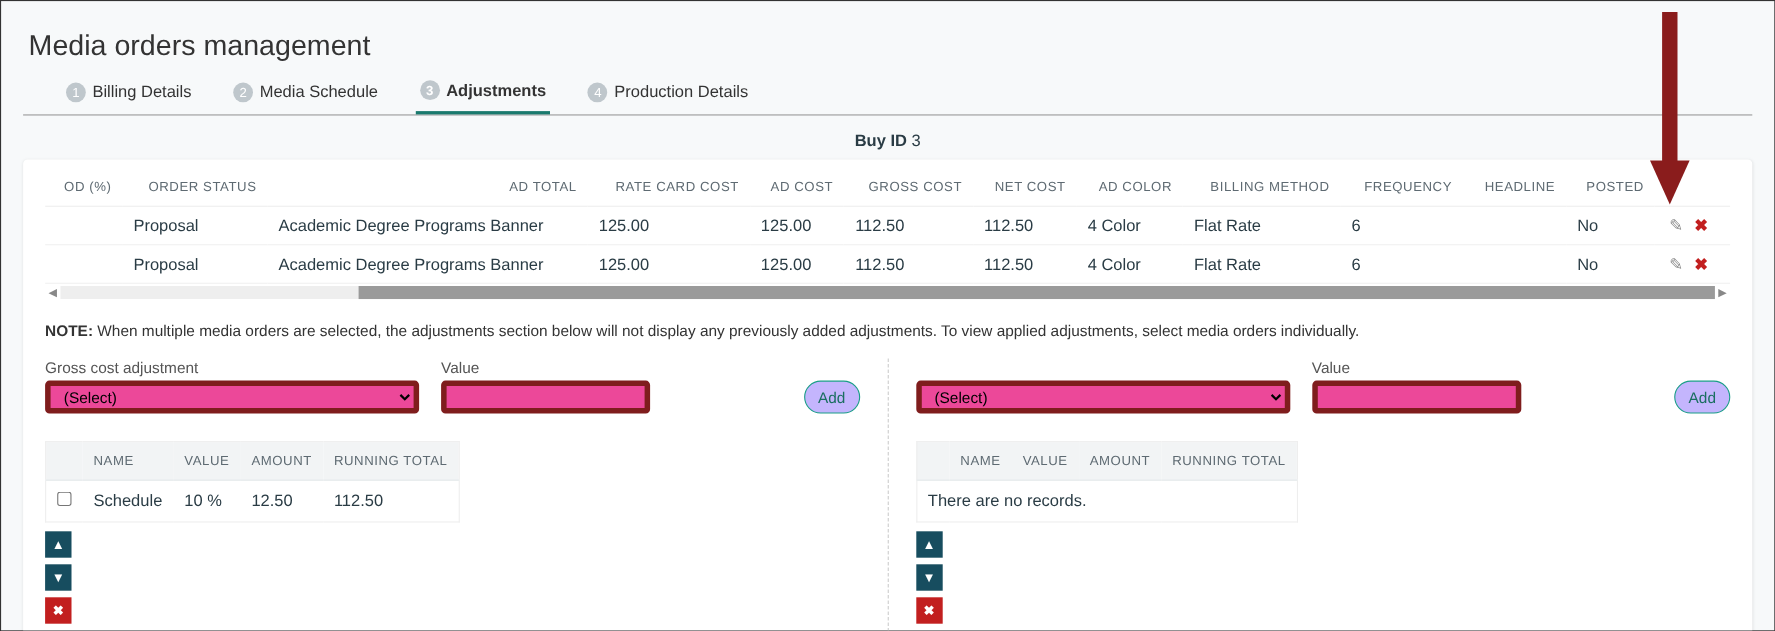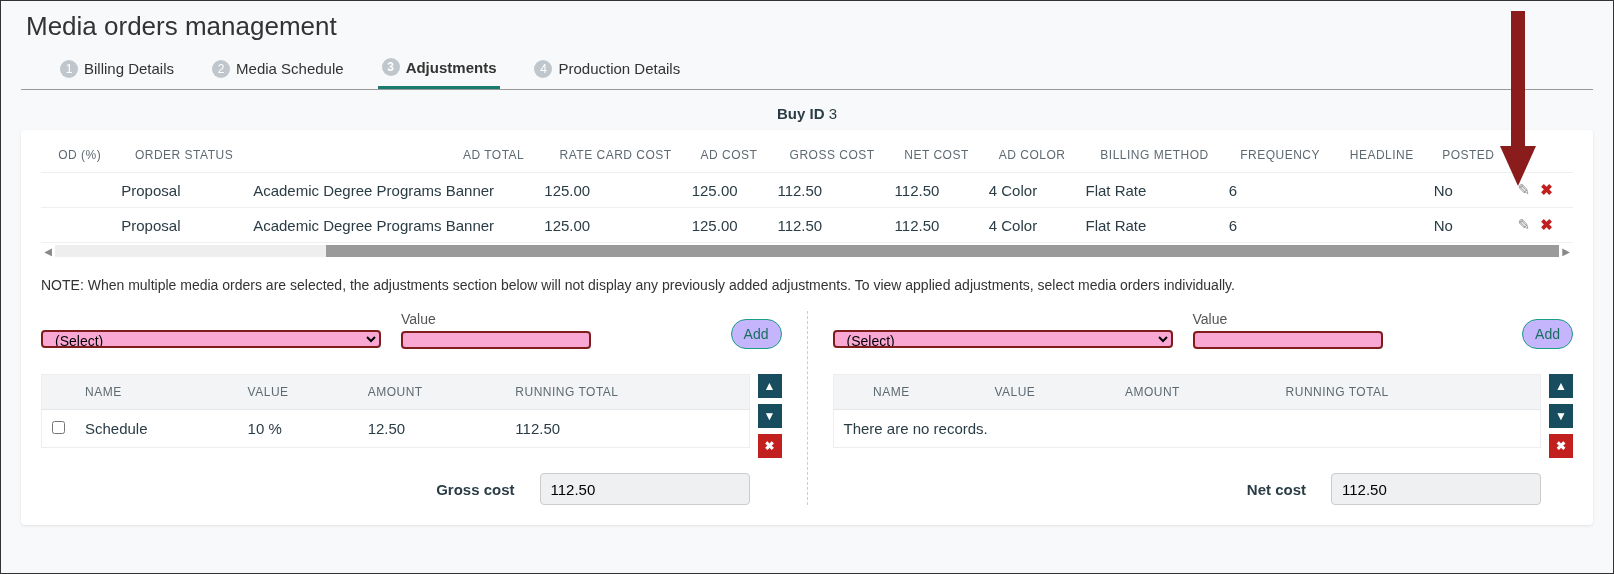--- a/index.html
+++ b/index.html
@@ -12,21 +12,21 @@
     border: 1px solid #333;
     width: 1614px;
     height: 574px;
     position: relative;
     overflow: hidden;
   }
   h1 {
     font-weight: 400;
     font-size: 26px;
     color: #333;
-    margin: 0 0 10px 5px;
+    margin: 15px 0 10px 5px;
   }
   .tabs {
     border-bottom: 1px solid #999;
     display: flex;
     gap: 30px;
     padding-left: 35px;
     margin-bottom: 15px;
   }
   .tab {
     padding: 6px 4px 10px 4px;
@@ -109,21 +109,21 @@
   .scrollbar .thumb {
     position: absolute; height: 12px; background: #9a9a9a;
     left: 18%; right: 0;
   }
 
   .note {
     margin: 20px 0 18px 0;
     font-size: 14px;
     color: #333;
   }
-  .note b { font-weight: normal; }
+  .note b { font-weight: bold; }
 
   .adj-grid {
     display: flex;
     gap: 0;
   }
   .adj-col {
     flex: 1;
     padding-right: 25px;
   }
   .adj-col + .adj-col {
@@ -134,40 +134,41 @@
   .form-row {
     display: flex;
     align-items: flex-end;
     gap: 20px;
     margin-bottom: 25px;
   }
   .form-row label {
     display:block; font-size: 14px; color: #555; margin-bottom: 4px;
   }
   .form-row select, .form-row input[type="text"].val {
-    height: 18px; border: 2px solid #7f1d1d; border-radius: 4px;
-    padding: 0 8px; font-size: 14px; background: #f9a8d4;
+    height: 30px; border: 5px solid #7f1d1d; border-radius: 4px;
+    padding: 0 8px; font-size: 14px; background: #ec4899;
   }
   .form-row select { width: 340px; }
   .form-row input.val { width: 190px; }
   .add-btn {
     border: 1px solid #1a9e87;
     color: #1a6e60;
     background: #c4b5fd;
     border-radius: 18px;
     padding: 6px 12px;
     font-size: 14px;
     cursor: pointer;
     margin-left: auto;
   }
 
   .adj-table-wrap {
     display: flex;
     align-items: flex-start;
     gap: 8px;
+    flex-direction: column;
   }
   table.adj {
     flex: 1;
     border-collapse: collapse;
     border: 1px solid #eee;
   }
   table.adj th {
     background: #f2f4f5;
     font-size: 12px;
     font-weight: normal;
@@ -314,20 +315,21 @@
 
   <div class="note">
     <b>NOTE:</b><span> When multiple media orders are selected, the adjustments section below will not display any previously added adjustments. To view applied adjustments, select media orders individually.</span>
   </div>
 
   <div class="adj-grid">
 
     <div class="adj-col">
       <div class="form-row">
         <div>
+          <label>Gross cost adjustment</label>
           <select>
             <option>(Select)</option>
           </select>
         </div>
         <div>
           <label>Value</label>
           <input type="text" class="val" style="">
         </div>
         <button class="add-btn">Add</button>
       </div>

